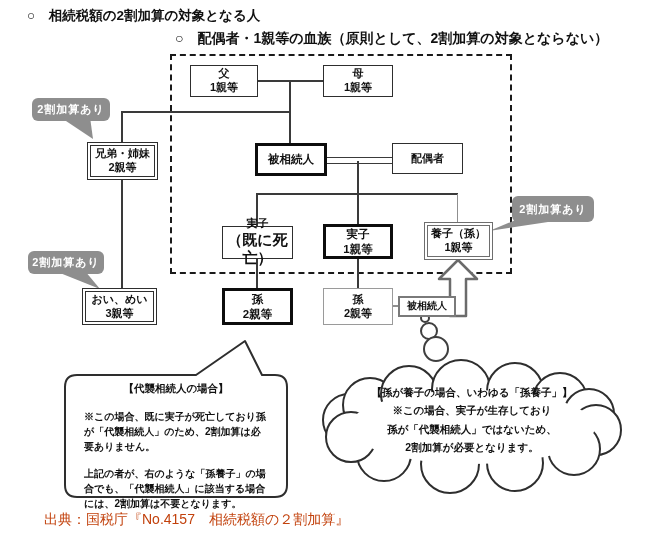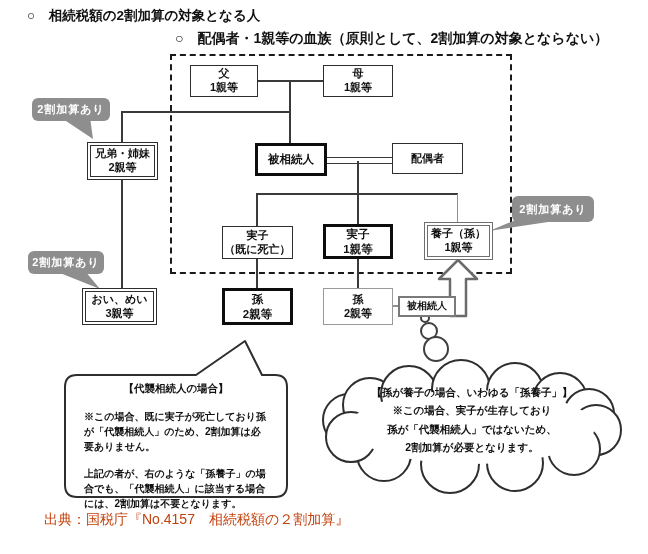--- a/index.html
+++ b/index.html
@@ -19,21 +19,21 @@
     position:absolute; background:#fff; z-index:3;
     display:flex; flex-direction:column; align-items:center; justify-content:center;
     font-size:11px; font-weight:bold; line-height:1.25; text-align:center; box-sizing:border-box;
   }
   .box.thin{border:1.5px solid #2e2e2e;}
   .box.bold{border:3px solid #0d0d0d; font-size:11.5px;}
   .box.double{border:4px double #2e2e2e;text-align:right;}
   .box.gdouble{border:4px double #6e6e6e;}
   .box.gthin{border:1.5px solid #9a9a9a;}
   .box.gmed{border:2px solid #7a7a7a; font-size:10px; font-weight:bold;}
-  .box .small{font-size:11px;}
+  .box .small{font-size:15px;}
   
   .badge{
     position:absolute; z-index:3; background:#8e8e8e; color:#fff;
     border-radius:6px; display:flex; align-items:center; justify-content:center;
     font-size:11px; font-weight:bold; letter-spacing:1px;
   }
   .heading{position:absolute; font-weight:bold; z-index:3; white-space:nowrap;}
   #title{left:27px; top:7px; font-size:13.5px;}
   #group-label{left:175px; top:30px; font-size:14px;}
   #heir-caption{left:205px; top:327px; width:105px; text-align:center; font-size:11px; font-weight:bold; z-index:3;}

